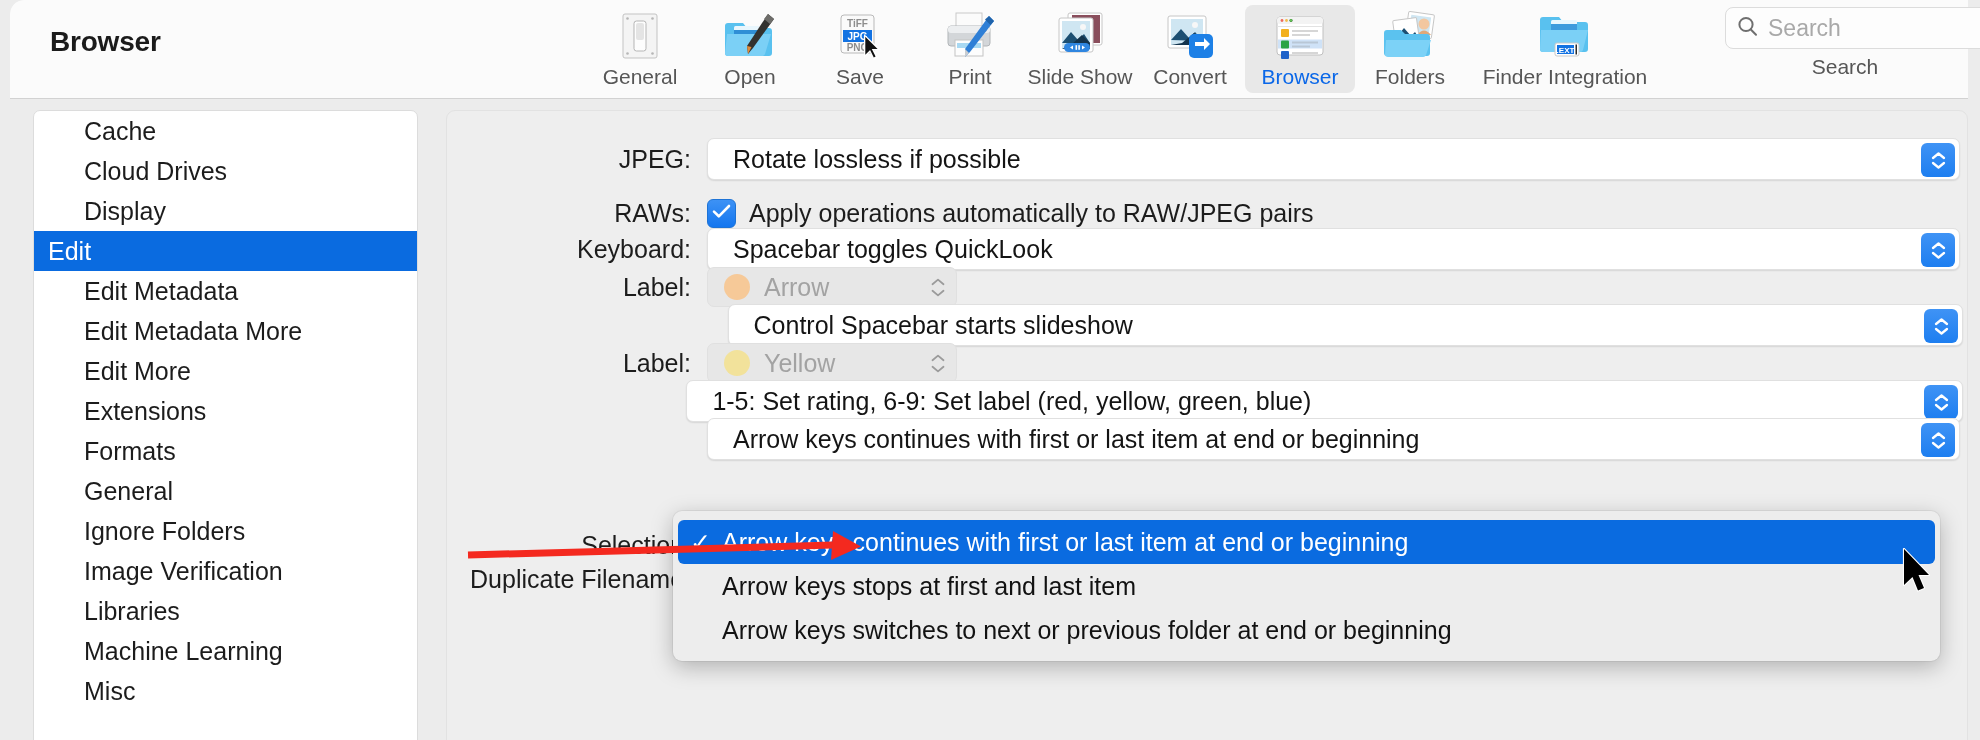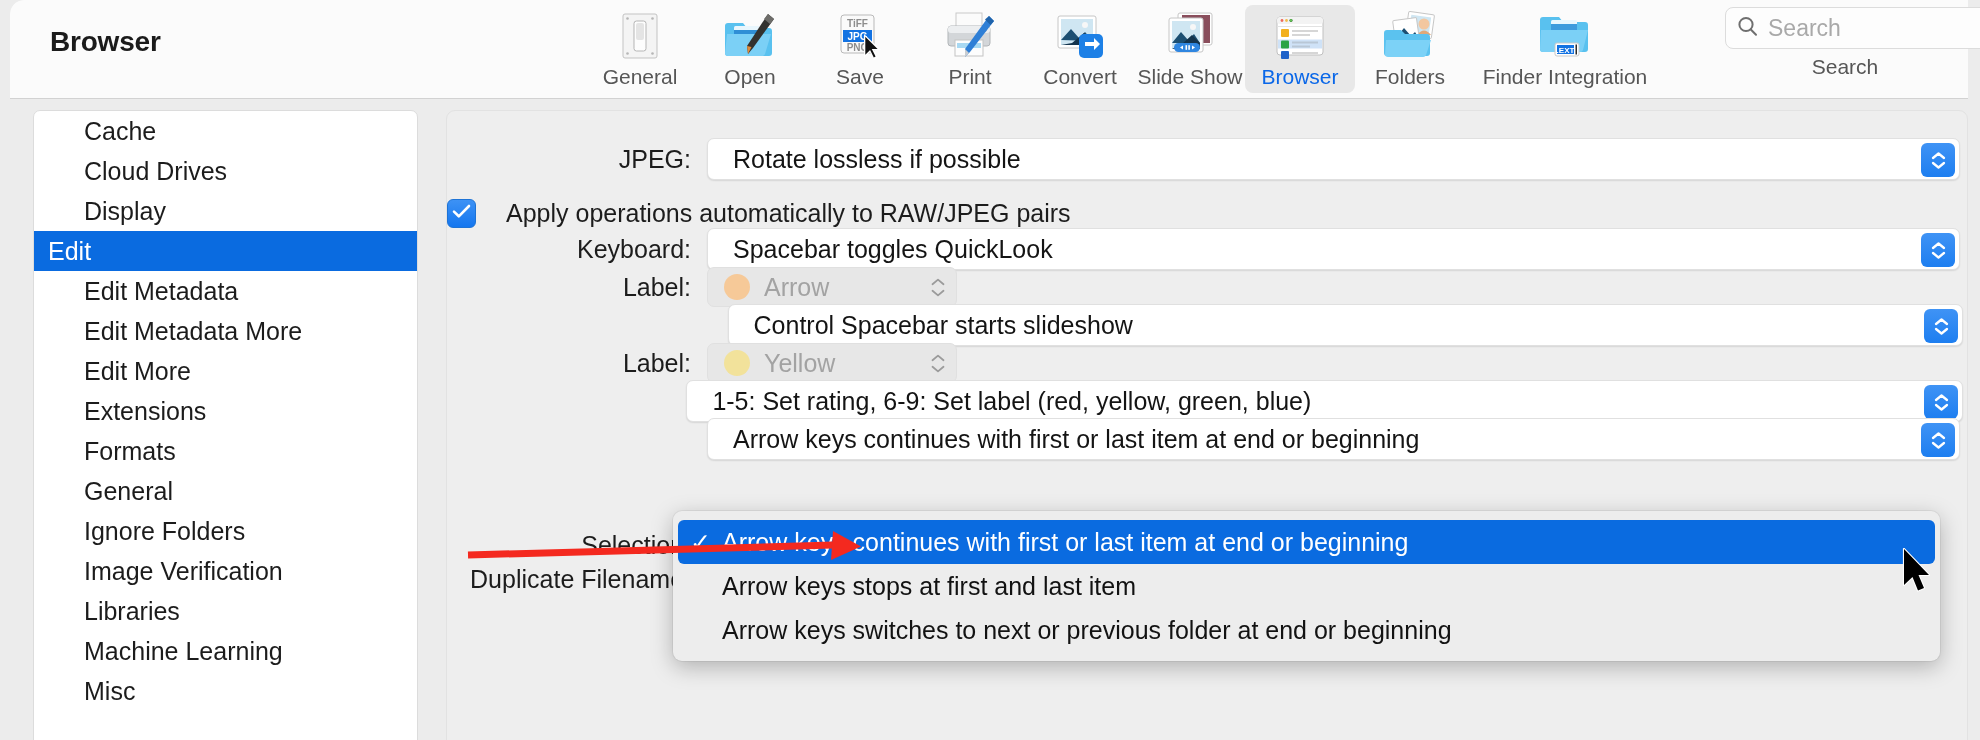--- a/index.html
+++ b/index.html
@@ -226,21 +226,21 @@
     display: flex;
     align-items: center;
     justify-content: center;
     cursor: default;
   }
   .cb.on { background: linear-gradient(#3d92f5, #1476ef); border: 1px solid #1d73d6; }
   .cb.off { background: #ffffff; border: 1px solid #cbcbcb; box-shadow: 0 1px 1px rgba(0,0,0,0.07); }
   .cb-text {
     font-size: 25px;
     color: #1c1c1c;
-    margin-left: 30px;
+    margin-left: 13px;
     white-space: nowrap;
   }
 
   
   .menu {
     position: absolute;
     left: 663px; top: 511px;
     width: 1267px;
     background: #ededed;
     border-radius: 9px;
@@ -348,55 +348,55 @@
               <rect x="4" y="16" width="42" height="7" rx="3" fill="#eceef0"></rect>
               <rect x="11" y="30" width="28" height="16" fill="#fdfdfd" stroke="#c3c3c3"></rect>
               <rect x="13" y="33" width="24" height="5" fill="#a8d8f2"></rect>
               <circle cx="41" cy="20" r="1.6" fill="#8b9095"></circle>
               <path d="M45 6 L50 11 L26 42 L21 47 L21 39 z" fill="#2f7fd6"></path>
               <path d="M21 47 L21 39 L25 43 z" fill="#c9cdd1"></path>
               <path d="M45 6 L50 11 L46.5 15 L41 9.5 z" fill="#1f63ab"></path>
             </svg>
           </span>
           <span class="tool-label">Print</span>
-        </div>
-
-        <div class="tool-item">
-          <span class="tool-ico">
-            <svg width="52" height="52" viewBox="0 0 52 52">
-              <rect x="4" y="6" width="38" height="32" rx="2" fill="#ffffff" stroke="#c6c6c6"></rect>
-              <rect x="7" y="9" width="32" height="26" fill="#cfe6f2"></rect>
-              <path d="M7 30 L17 19 L25 28 L31 22 L39 31 z" fill="#1c4f72"></path>
-              <path d="M7 35 L39 35 L39 31 L30 23 L18 33 z" fill="#14344d"></path>
-              <circle cx="31" cy="15" r="3" fill="#f7f7f7"></circle>
-              <rect x="25" y="24" width="24" height="24" rx="5" fill="#1d80e6"></rect>
-              <path d="M31 32 h9 v-4 l6 6 -6 6 v-4 h-9 z" fill="#ffffff"></path>
-            </svg>
-          </span>
-          <span class="tool-label">Convert</span>
         </div>
 
         <div class="tool-item">
           <span class="tool-ico">
             <svg width="52" height="52" viewBox="0 0 52 52">
               <rect x="14" y="3" width="34" height="32" rx="2" fill="#ffffff" stroke="#c6c6c6"></rect>
               <rect x="18" y="5" width="28" height="28" fill="#8a4e5c"></rect>
               <rect x="5" y="8" width="34" height="34" rx="2" fill="#ffffff" stroke="#c6c6c6"></rect>
               <rect x="8" y="11" width="28" height="28" fill="#cfe6f2"></rect>
               <path d="M8 33 L17 22 L24 30 L30 24 L36 33 z" fill="#1c4f72"></path>
               <path d="M8 39 L36 39 L36 33 L28 25 L18 34 z" fill="#14344d"></path>
               <circle cx="29" cy="17" r="3" fill="#f7f7f7"></circle>
               <rect x="10" y="33" width="26" height="9" rx="4.5" fill="#2f86e0"></rect>
               <path d="M16 37.5 l3-2 v4 z" fill="#ffffff"></path>
               <rect x="21.5" y="35.2" width="1.6" height="4.6" fill="#ffffff"></rect>
               <rect x="24.3" y="35.2" width="1.6" height="4.6" fill="#ffffff"></rect>
               <path d="M31 37.5 l-3-2 v4 z" fill="#ffffff"></path>
             </svg>
           </span>
           <span class="tool-label">Slide Show</span>
+        </div>
+
+        <div class="tool-item">
+          <span class="tool-ico">
+            <svg width="52" height="52" viewBox="0 0 52 52">
+              <rect x="4" y="6" width="38" height="32" rx="2" fill="#ffffff" stroke="#c6c6c6"></rect>
+              <rect x="7" y="9" width="32" height="26" fill="#cfe6f2"></rect>
+              <path d="M7 30 L17 19 L25 28 L31 22 L39 31 z" fill="#1c4f72"></path>
+              <path d="M7 35 L39 35 L39 31 L30 23 L18 33 z" fill="#14344d"></path>
+              <circle cx="31" cy="15" r="3" fill="#f7f7f7"></circle>
+              <rect x="25" y="24" width="24" height="24" rx="5" fill="#1d80e6"></rect>
+              <path d="M31 32 h9 v-4 l6 6 -6 6 v-4 h-9 z" fill="#ffffff"></path>
+            </svg>
+          </span>
+          <span class="tool-label">Convert</span>
         </div>
 
         <div class="tool-item selected">
           <span class="tool-ico">
             <svg width="52" height="52" viewBox="0 0 52 52">
               <rect x="3" y="7" width="46" height="38" rx="3" fill="#ffffff" stroke="#c0c0c0"></rect>
               <rect x="3" y="7" width="46" height="7" rx="3" fill="#f3f3f3"></rect>
               <circle cx="8" cy="10.5" r="1.4" fill="#ef6a5b"></circle>
               <circle cx="12.5" cy="10.5" r="1.4" fill="#f3bd4e"></circle>
               <circle cx="17" cy="10.5" r="1.4" fill="#62c martinez"></circle>
@@ -529,20 +529,21 @@
               <span class="chev">
                   <svg width="15" height="8" viewBox="0 0 15 8">
                     <path d="M2 2 L7.5 6.5 L13 2" fill="none" stroke="#ffffff" stroke-width="2.3" stroke-linecap="round" stroke-linejoin="round"></path>
                   </svg>
                 </span>
             </span>
           </div>
         </div>
 
         <div class="row" style="top:80px;">
+          <div class="row-label">RAWs:</div>
           <div class="cb on">
             <span>
               <svg width="19" height="15" viewBox="0 0 19 15">
                   <path d="M2 7.6 L6.8 12.3 L17 2" fill="none" stroke="#ffffff" stroke-width="2.6" stroke-linecap="round" stroke-linejoin="round"></path>
                 </svg>
             </span>
           </div>
           <div class="cb-text">Apply operations automatically to RAW/JPEG pairs</div>
         </div>
 

